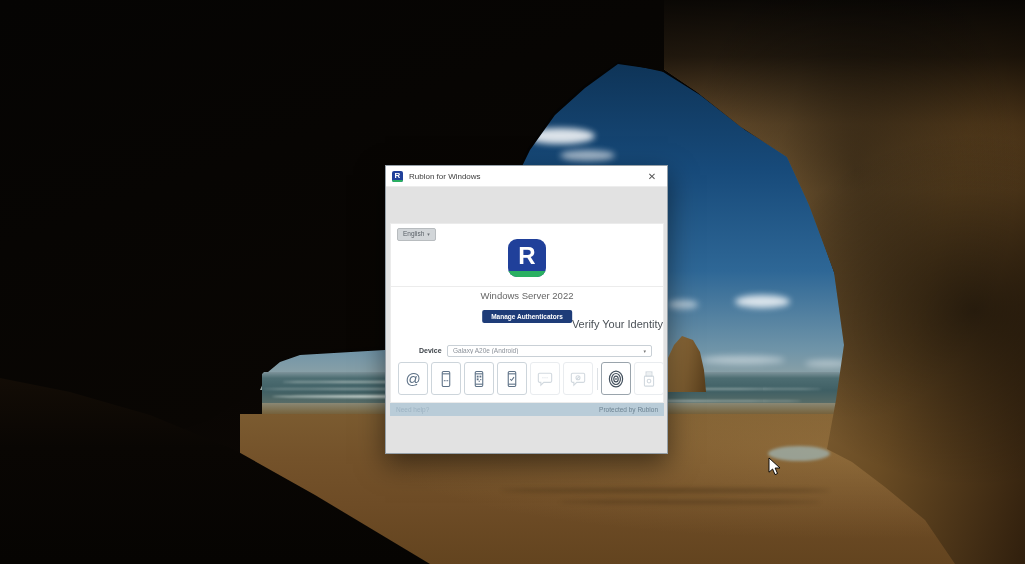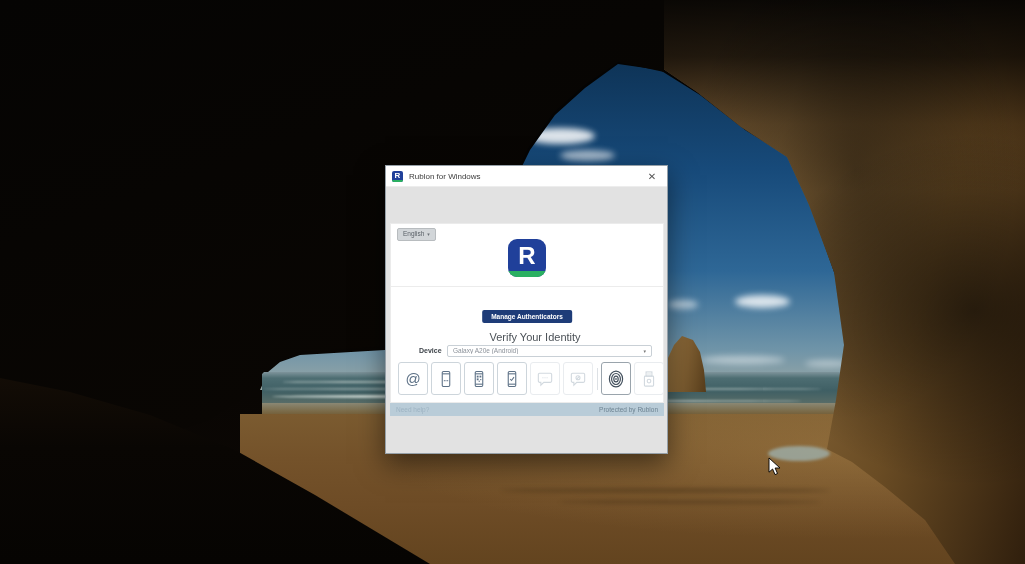--- a/index.html
+++ b/index.html
@@ -75,21 +75,21 @@
   .big-logo { position:absolute; top:15px; left:50%; transform:translateX(-50%);
     width:38px; height:38px; border-radius:9px; background:#20409a; overflow:hidden;
     display:flex; align-items:center; justify-content:center; }
   .big-logo .letter { color:#fff; font-size:24px; font-weight:bold; line-height:1; margin-top:-5px; }
   .big-logo .green { position:absolute; left:0; right:0; bottom:0; height:6px; background:#2ab061; }
   .divider { position:absolute; top:62px; left:0; right:0; border-top:1px solid #ececec; }
   .hostname { position:absolute; top:66px; left:0; right:0; text-align:center; font-size:9.5px; color:#666; }
   .manage-btn { position:absolute; top:86px; left:50%; transform:translateX(-50%);
     background:#1e3c78; color:#fff; font-size:6.5px; font-weight:bold; padding:3px 9px;
     border-radius:2px; white-space:nowrap; line-height:1.1; }
-  .heading { position:absolute; top:107px; left:0; right:0; text-align:center; font-size:11px; color:#4b5157;margin-left:16px; }
+  .heading { position:absolute; top:94px; left:0; right:0; text-align:right; font-size:11px; color:#4b5157;margin-left:16px; }
   .device-row { position:absolute; top:120px; left:0; right:0; height:13px; display:flex; align-items:center; }
   .device-label { margin-left:28px; width:20px; font-size:7px; font-weight:bold; color:#3d4349; text-align:right; }
   .device-select { margin-left:8px; margin-right:11px; flex:1; height:12px; background:#fff;
     border:1px solid #c9d0d6; border-radius:2px; display:flex; align-items:center; padding:0 5px;
     font-size:6.5px; color:#8b9199; }
   .device-select .val { flex:1; white-space:nowrap; overflow:hidden; }
   .select-caret { font-size:5px; color:#777; }
   .methods { position:absolute; top:138px; left:7px; display:flex; align-items:center; }
   .method-btn { width:30px; height:33px; background:#fff; border:1px solid #cdd5db; border-radius:3px;
     margin-right:3px; display:flex; align-items:center; justify-content:center; color:#5d7186; }
@@ -157,20 +157,21 @@
           <span class="lang-caret">▾</span>
         </div>
 
         <div class="big-logo">
           <span class="letter">R</span>
           <span class="green"></span>
         </div>
 
         <div class="divider"></div>
 
+        <div class="hostname">Windows Server 2022</div>
 
         <div class="manage-btn">Manage Authenticators</div>
 
         <div class="heading">Verify Your Identity</div>
 
         <div class="device-row">
           <span class="device-label">Device</span>
           <div class="device-select">
             <span class="val">Galaxy A20e (Android)</span>
             <span class="select-caret">▾</span>

